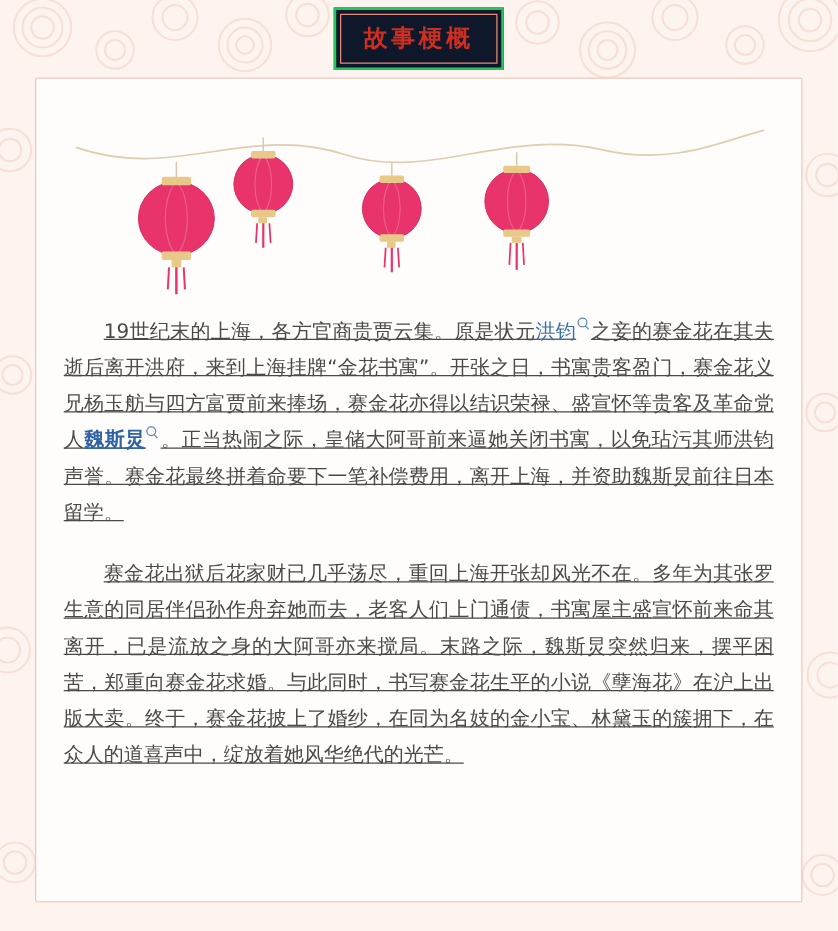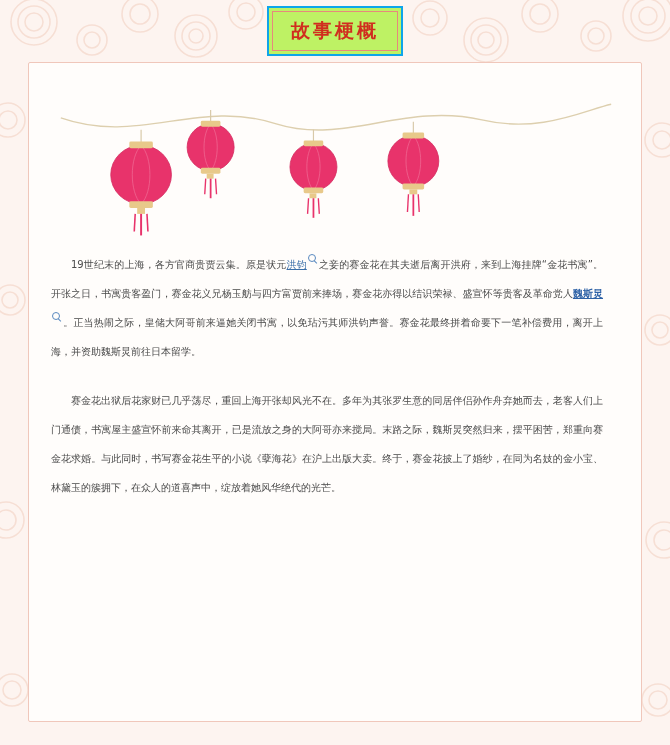--- a/index.html
+++ b/index.html
@@ -32,22 +32,22 @@
     height: 62px;
     display: flex;
     align-items: flex-start;
     justify-content: center;
     padding-top: 6px;
     box-sizing: border-box;
   }
   #title-plaque {
     width: 132px;
     height: 46px;
-    border: 2px solid #0ea5e9;
-    background: #bef264;
+    border: 2px solid #22c55e;
+    background: #0f172a;
     display: flex;
     align-items: center;
     justify-content: center;
     box-shadow: 0 0 0 3px #fdf4f0;
     position: relative;
   }
   #title-plaque:before {
     content: "";
     position: absolute;
     left: 3px; top: 3px; right: 3px; bottom: 3px;
@@ -81,26 +81,27 @@
     height: 165px;
     display: block;
   }
 
   
   #article-body {
     margin-top: 6px;
   }
   .para {
     color: #4a4a4a;
-    font-size: 10px;
+    font-size: 16px;
     line-height: 29px;
     text-align: justify;
     text-indent: 2em;
-    margin: 0 16px 20px 0;
+    margin: 0 0 20px 0;
     font-family: "DejaVu Sans", "Liberation Sans", sans-serif;
+    text-decoration: underline;
   }
   .para:last-child { margin-bottom: 0; }
 
   .hl {
     color: #3a6ea8;
   }
   .hl-strong {
     color: #2f62a6;
     font-weight: bold;
   }

